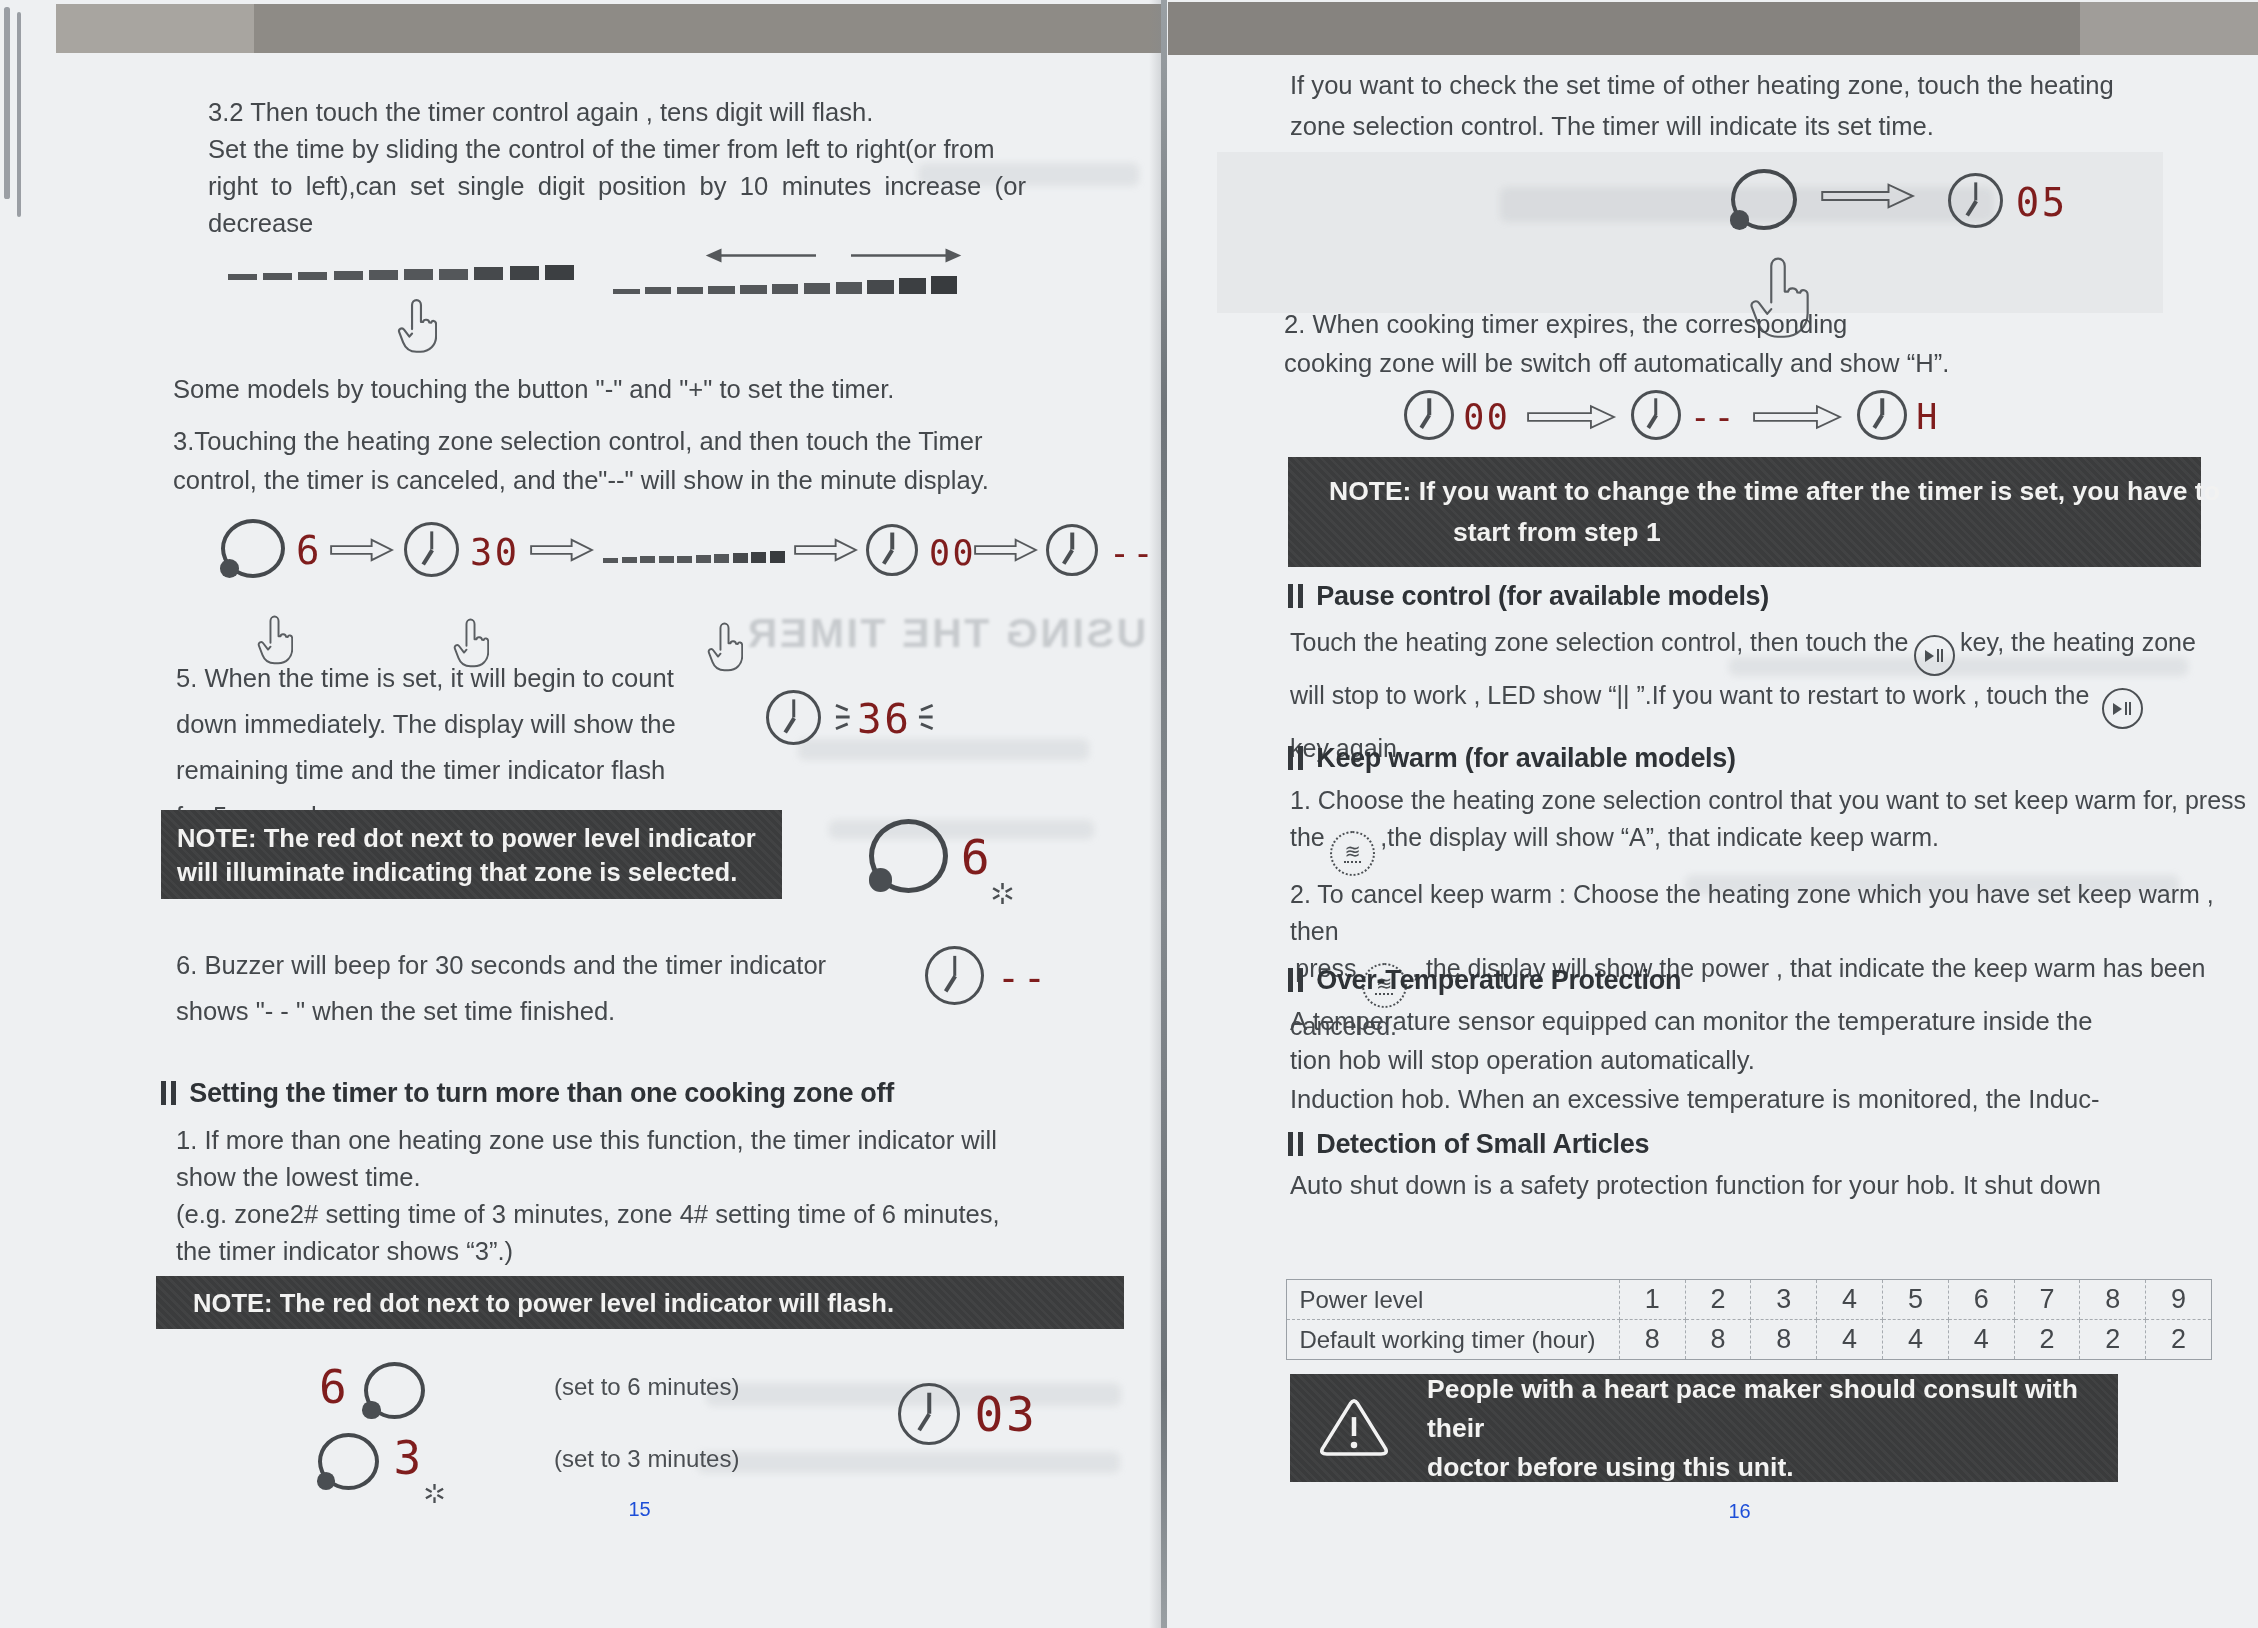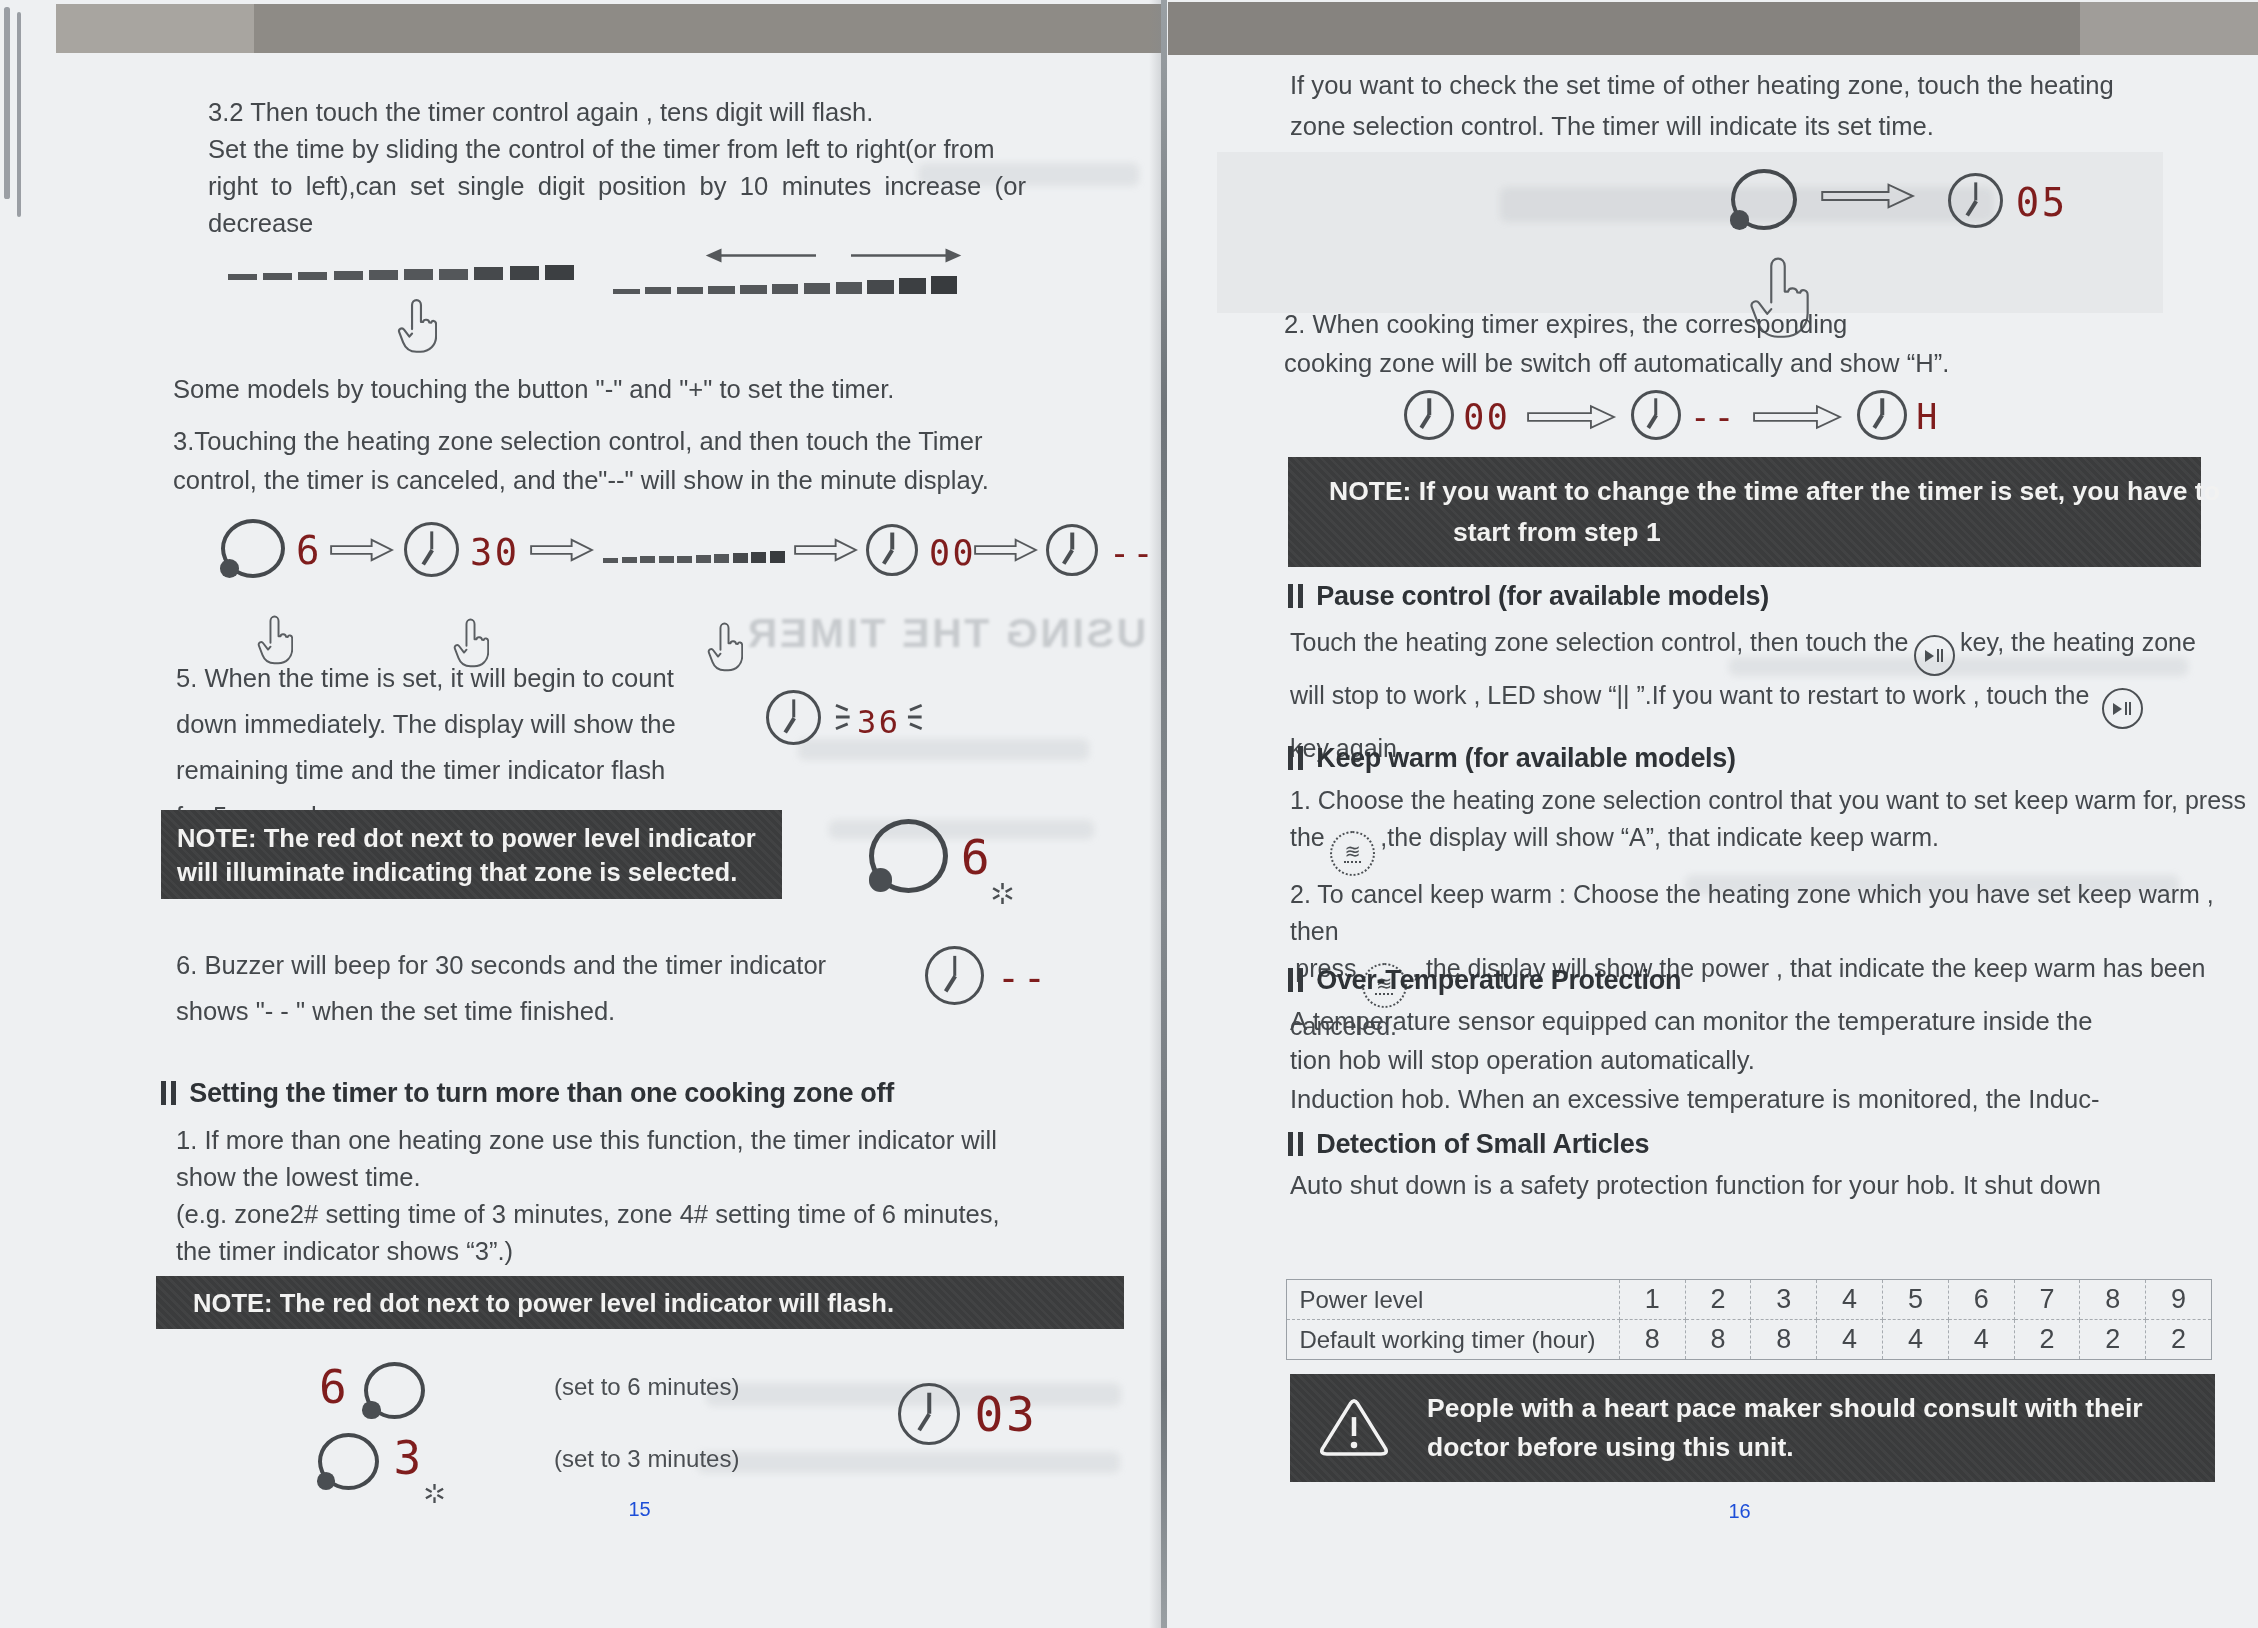--- a/index.html
+++ b/index.html
@@ -206,21 +206,21 @@
     <div>5. When the time is set, it will begin to count</div>
     <div>down immediately. The display will show the</div>
     <div>remaining time and the timer indicator flash</div>
     <div>for 5 seconds.</div>
   </div>
   <div class="abs" style="left:766px;top:690px;">
     <span class="clock" style="width:49px;height:49px;"><i class="h12"></i><i class="h7"></i></span>
     <svg width="17.6" height="34" viewBox="0 0 18 34" style="vertical-align:10.6px;margin-left:8.8px;">
         <path d="M2 5 L14 10 M2 17 L16 17 M2 29 L14 24" stroke="#4b4f53" stroke-width="3" fill="none"></path>
       </svg>
-    <span class="seg" style="font-size:32px;vertical-align:12.4px;margin:0 1.8px;">36</span>
+    <span class="seg" style="font-size:41px;vertical-align:12.4px;margin:0 1.8px;">36</span>
     <svg width="17.6" height="34" viewBox="0 0 18 34" style="vertical-align:10.6px;">
         <path d="M16 5 L4 10 M16 17 L2 17 M16 29 L4 24" stroke="#4b4f53" stroke-width="3" fill="none"></path>
       </svg>
   </div>
 
   <div class="abs notebox" style="left:161px;top:810px;width:589px;padding:10.6px 16px;">
     <div class="nline">NOTE: The red dot next to power level indicator</div>
     <div class="nline">will illuminate indicating that zone is selected.</div>
   </div>
   <div class="abs" style="left:869px;top:819px;">
@@ -405,21 +405,21 @@
       <td class="num">4</td>
       <td class="num">4</td>
       <td class="num">4</td>
       <td class="num">2</td>
       <td class="num">2</td>
       <td class="num">2</td>
     </tr>
   </tbody>
     </table>
 
-  <div class="abs warnbox" style="left:1290px;top:1374px;width:925px;height:108px;">
+  <div class="abs warnbox" style="left:1290px;top:1374px;width:828px;height:108px;">
     <div style="margin-left:28px;">
       <svg width="72" height="64" viewBox="0 0 80 70">
         <path d="M36 9 Q40 3 44 9 L75 59 Q78 65 70 65 L10 65 Q2 65 5 59 Z" fill="none" stroke="#f2f2f2" stroke-width="4" stroke-linejoin="round"></path>
         <line x1="40" y1="24" x2="40" y2="45" stroke="#f2f2f2" stroke-width="5"></line>
         <circle cx="40" cy="55" r="3.6" fill="#f2f2f2"></circle>
       </svg>
     </div>
     <div style="margin-left:37px;font-size:26.5px;font-weight:700;line-height:39px;">
       <div>People with a heart pace maker should consult with their</div>
       <div>doctor before using this unit.</div>

